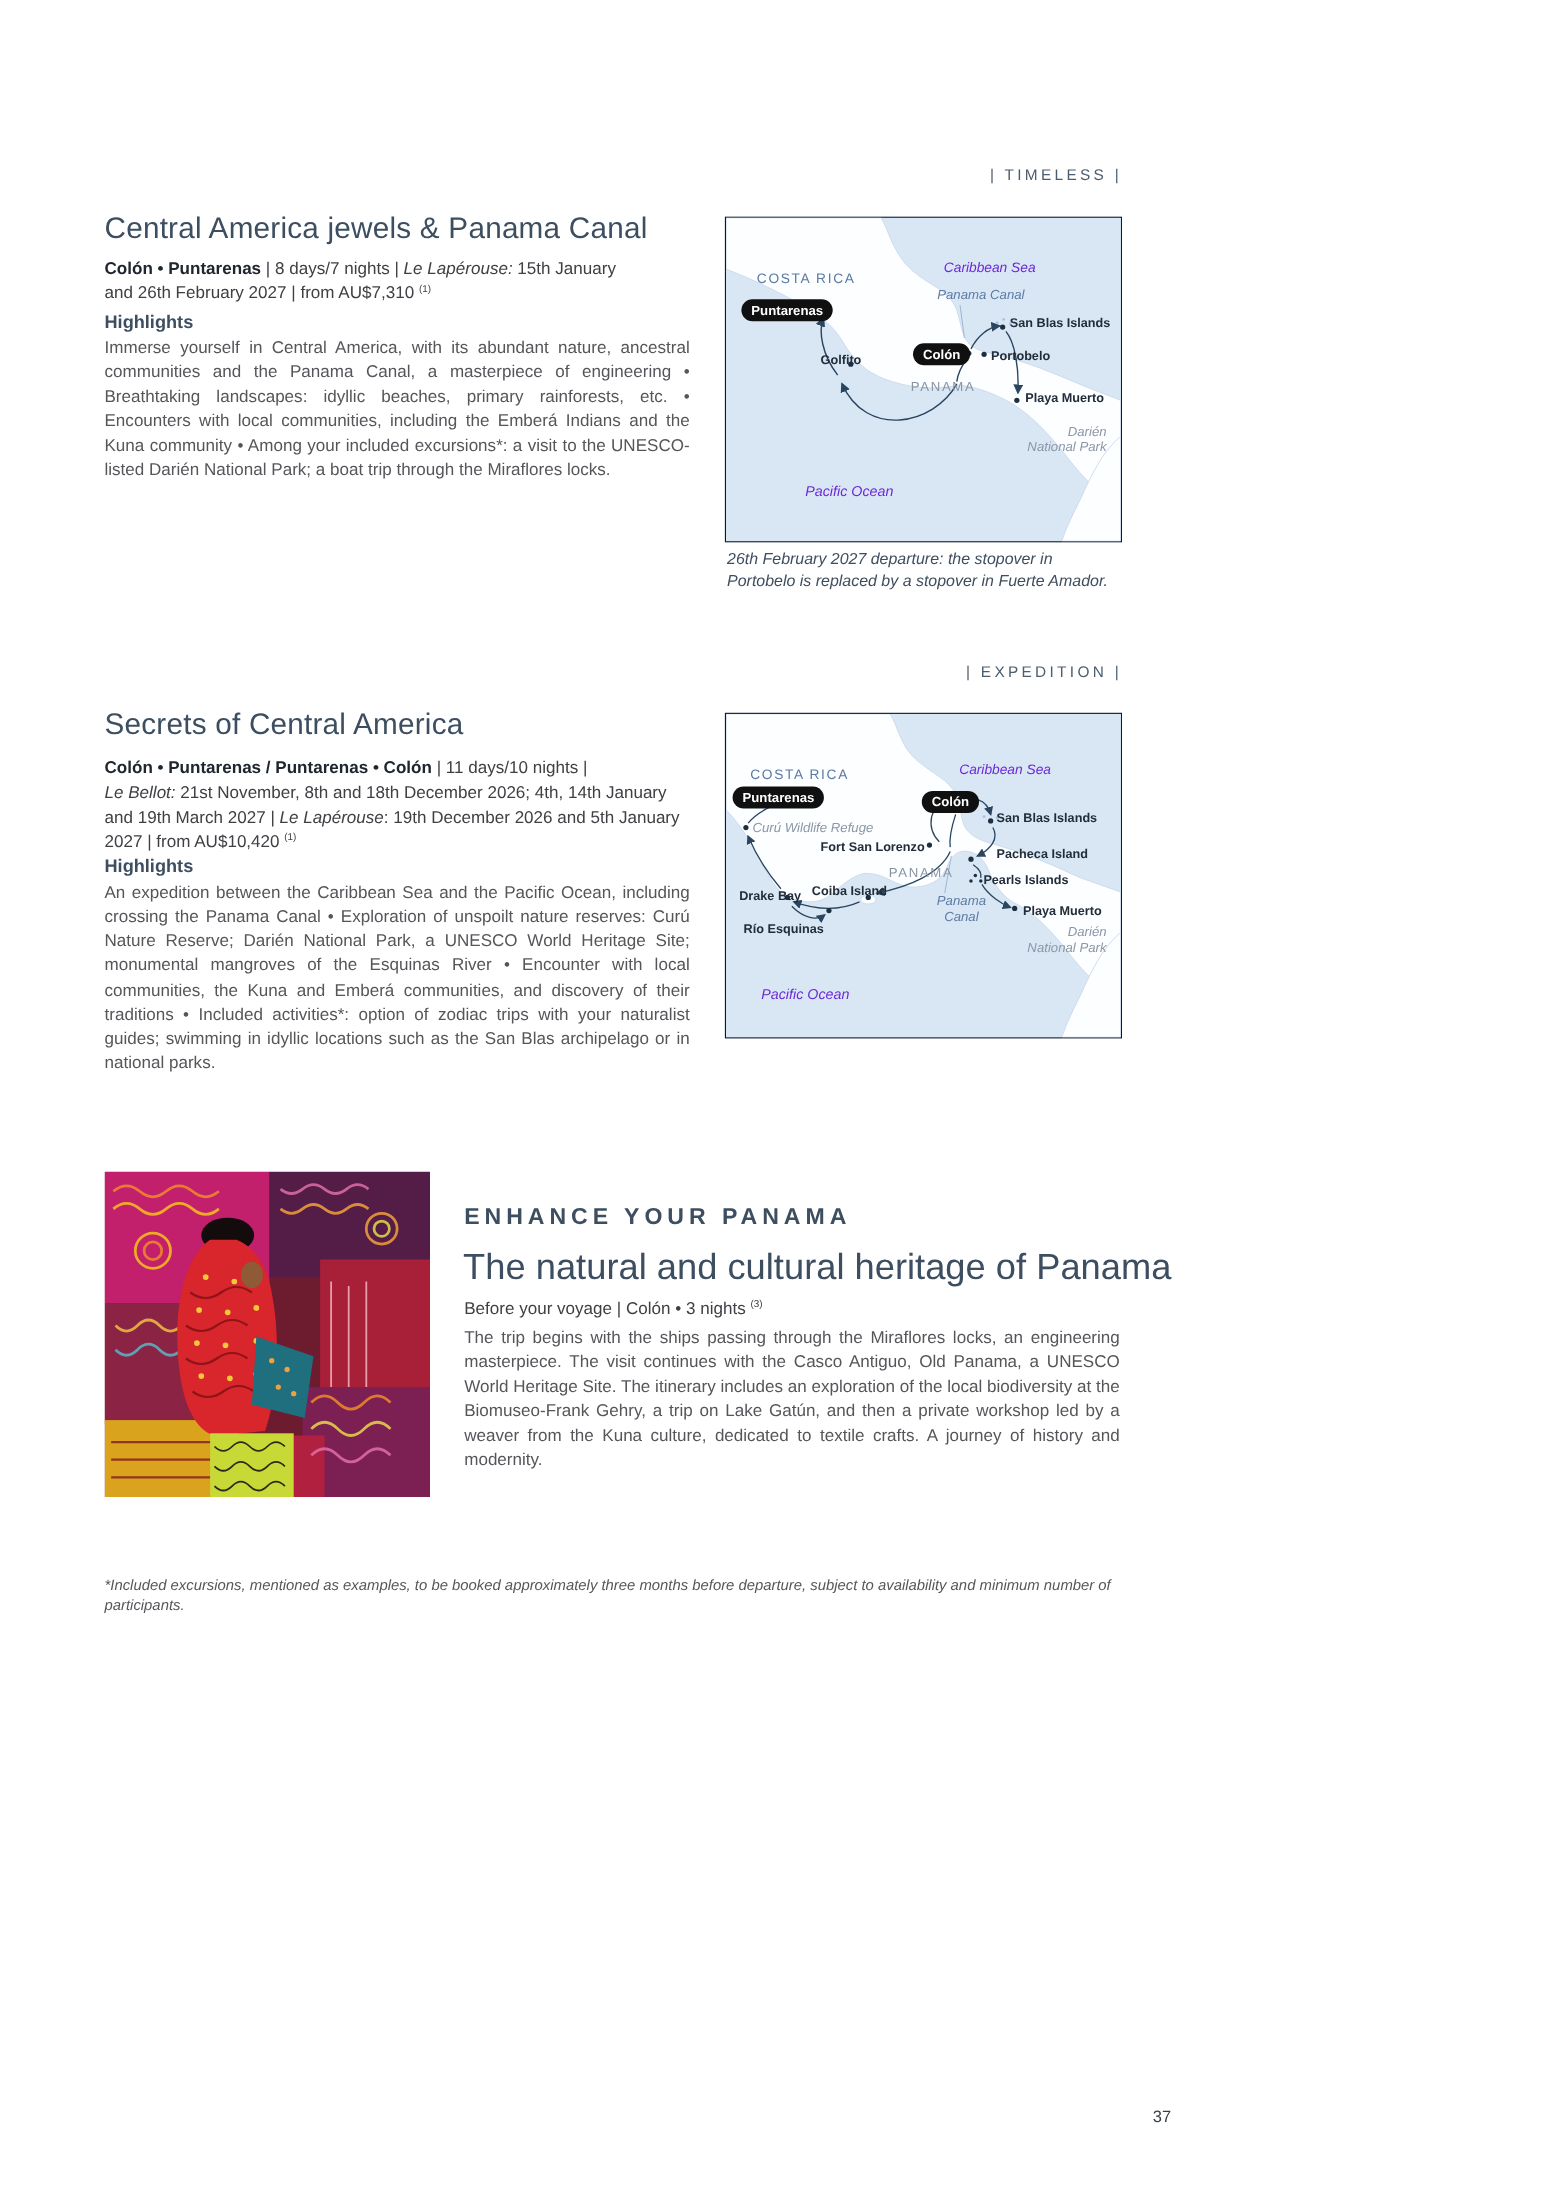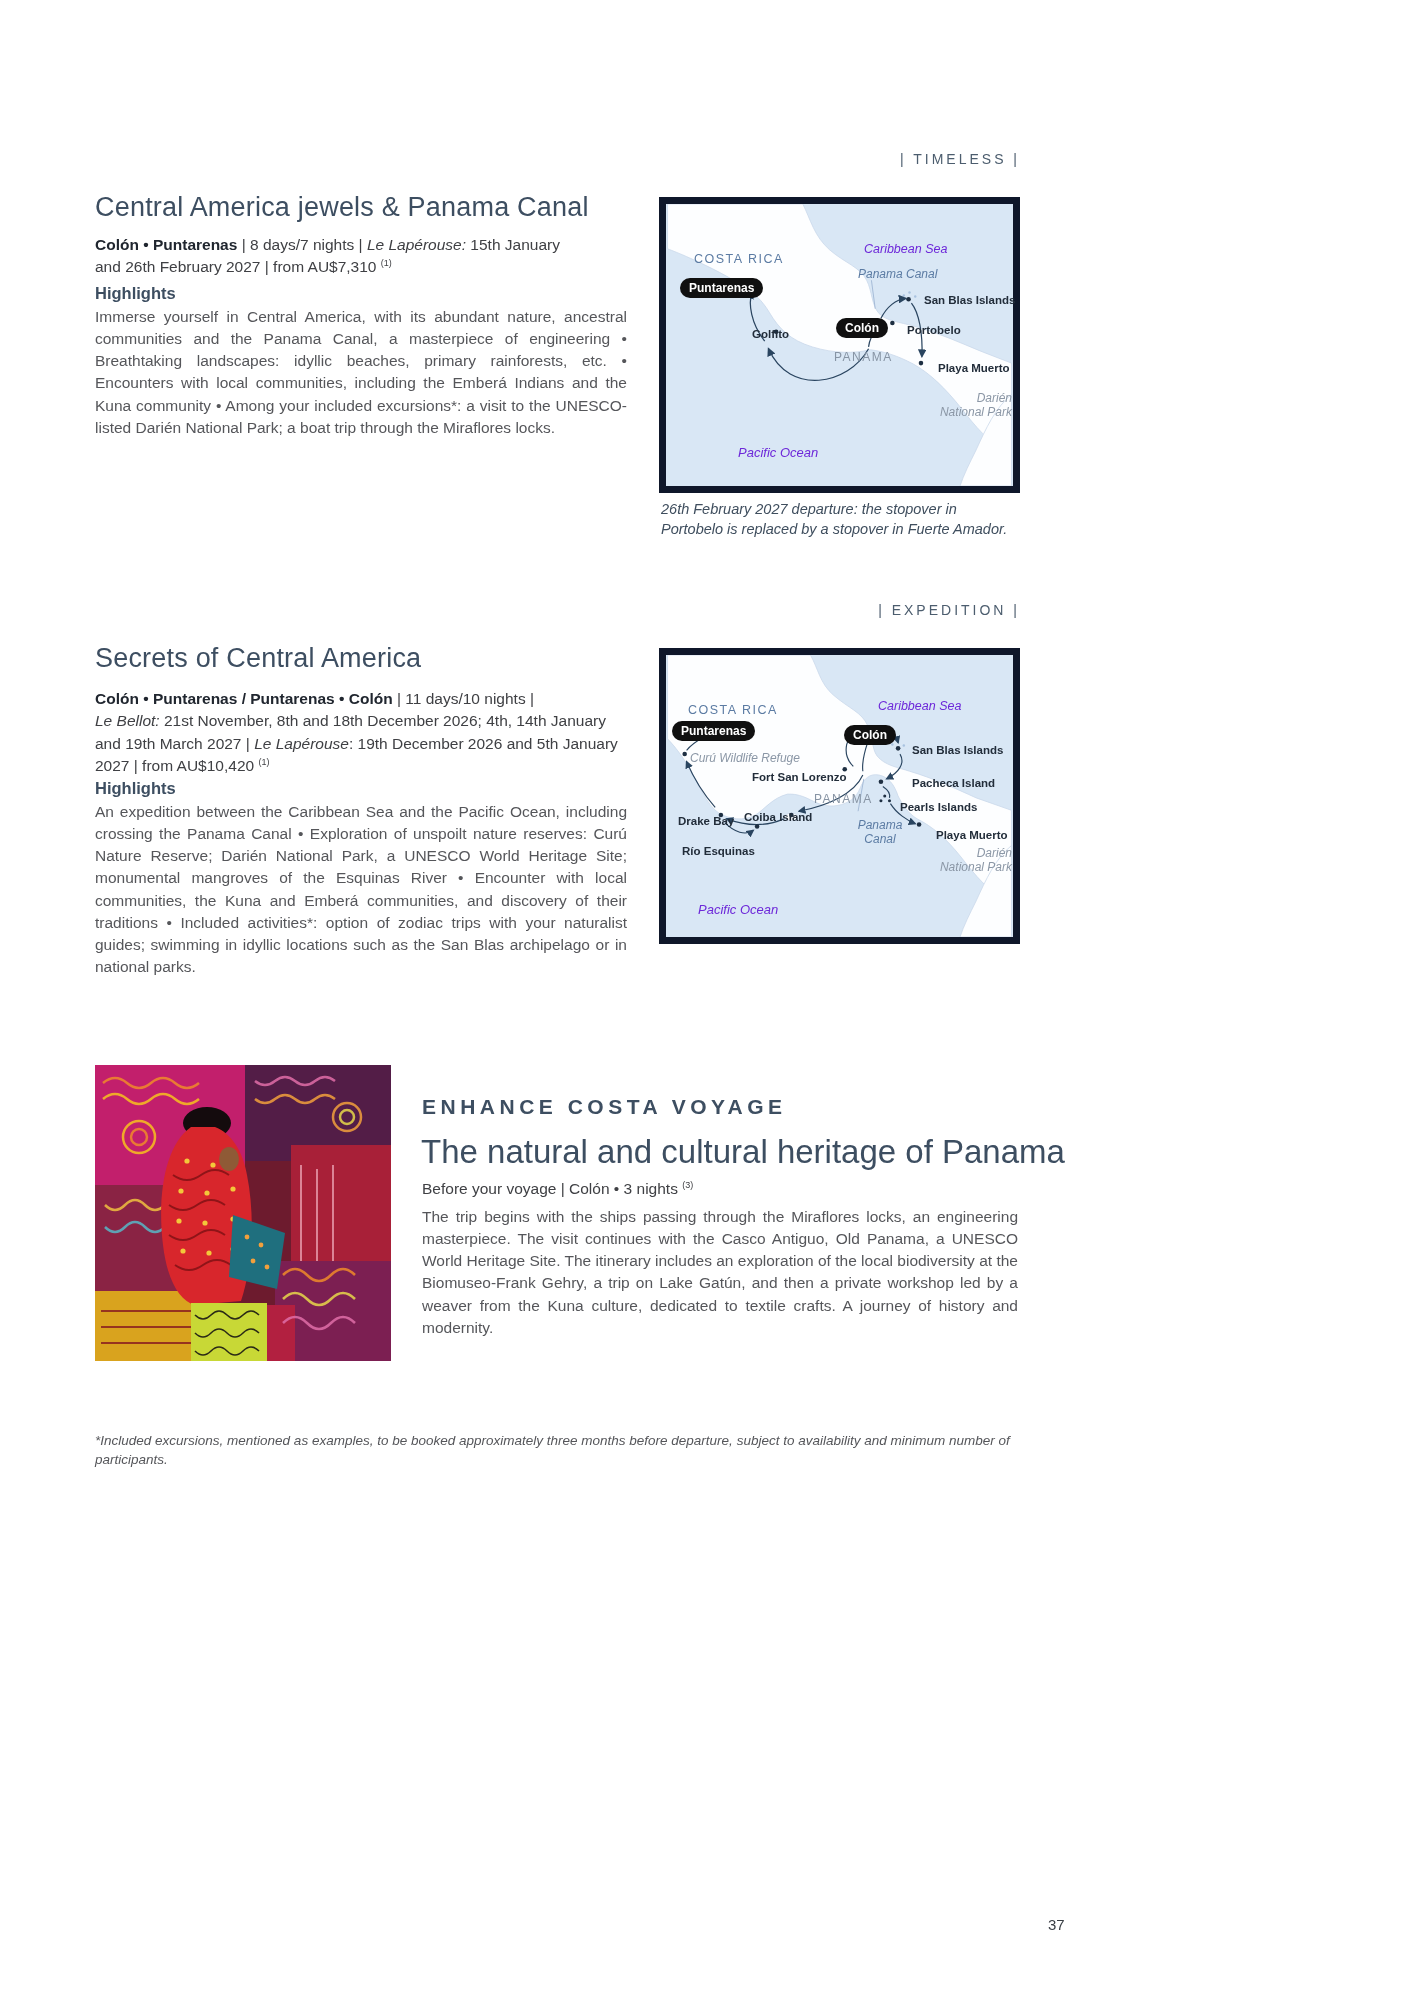--- a/index.html
+++ b/index.html
@@ -10,21 +10,21 @@
   }
   .abs { position:absolute; }
   .tag { width:361px; text-align:right; font-size:14px; letter-spacing:3px; color:#4c5d6e; }
   .v-title { font-size:27px; font-weight:400; color:#3d4e61; letter-spacing:0.2px; }
   .meta { font-size:15.5px; line-height:1.45; color:#3f4044; }
   .meta b { color:#20262f; font-weight:700; }
   .meta i { font-style:italic;text-align:right; }
   .sup { font-size:9px; vertical-align:super; }
   .hl-label { font-size:16.5px; font-weight:700; color:#3d4e61; }
   .body-text { font-size:15.5px; line-height:1.43; text-align:justify; color:#55565a; }
-  .map-wrap { position:absolute; width:361px; height:296px; background:#d9e7f5; border:7px solid #0f172a; }
+  .map-wrap { position:absolute; width:361px; height:296px; background:#d9e7f5; border:1px solid #0f172a; }
   .map-wrap svg.map-svg { position:absolute; left:0; top:0; width:100%; height:100%; display:block; }
   .caption { font-style:italic; font-size:14.5px; line-height:1.35; color:#3f4e5e; width:360px; }
   .ml { position:absolute; white-space:nowrap; line-height:1.15; }
   .ml-sea { font-style:italic; color:#6d28d9; font-size:12.5px; }
   .ml-sea-sm { font-style:italic; color:#5b7ba3; font-size:12px; }
   .ml-country { color:#5b7ba3; font-size:12.5px; letter-spacing:1.5px; }
   .ml-panama { color:#8794a4; font-size:12px; letter-spacing:1.5px; }
   .ml-place { color:#222d3a; font-size:11.5px; font-weight:700; }
   .ml-region { font-style:italic; color:#8b97a6; font-size:12px; text-align:right; white-space:normal; }
   .ml-region-left { font-style:italic; color:#8b97a6; font-size:12px; }
@@ -229,21 +229,21 @@
         </g>
       <rect x="96" y="238" width="76" height="58" fill="#c8d836"></rect>
       <g fill="none" stroke="#2a2a16" stroke-width="1.6">
         <path d="M100,250 q8,8 16,0 t16,0 t16,0 t16,0"></path>
         <path d="M100,268 q8,8 16,0 t16,0 t16,0 t16,0"></path>
         <path d="M100,286 q8,8 16,0 t16,0 t16,0 t16,0"></path>
       </g>
     </svg>
   </div>
 
-  <h2 class="kicker abs" style="left:422px;top:1095px">ENHANCE COSTA VOYAGE</h2>
+  <h2 class="kicker abs" style="left:422px;top:1095px">ENHANCE YOUR PANAMA</h2>
   <h2 class="enh-title abs" style="left:421px;top:1133px">The natural and cultural heritage of Panama</h2>
   <p class="enh-meta abs" style="left:422px;top:1180px"><span>Before your voyage | Colón  •  3 nights </span><span class="sup">(3)</span></p>
   <p class="body-text abs" style="left:422px;top:1206px;width:596px">The trip begins with the ships passing through the Miraflores locks, an engineering masterpiece. The visit continues with the Casco Antiguo, Old Panama, a UNESCO World Heritage Site. The itinerary includes an exploration of the local biodiversity at the Biomuseo-Frank Gehry, a trip on Lake Gatún, and then a private workshop led by a weaver from the Kuna culture, dedicated to textile crafts. A journey of history and modernity.</p>
 
   <p class="footnote abs" style="left:95px;top:1432px">*Included excursions, mentioned as examples, to be booked approximately three months before departure, subject to availability and minimum number of participants.</p>
   <div class="pagenum abs" style="left:1048px;top:1916px">37</div>
 
 </div>
 
 </body></html>

